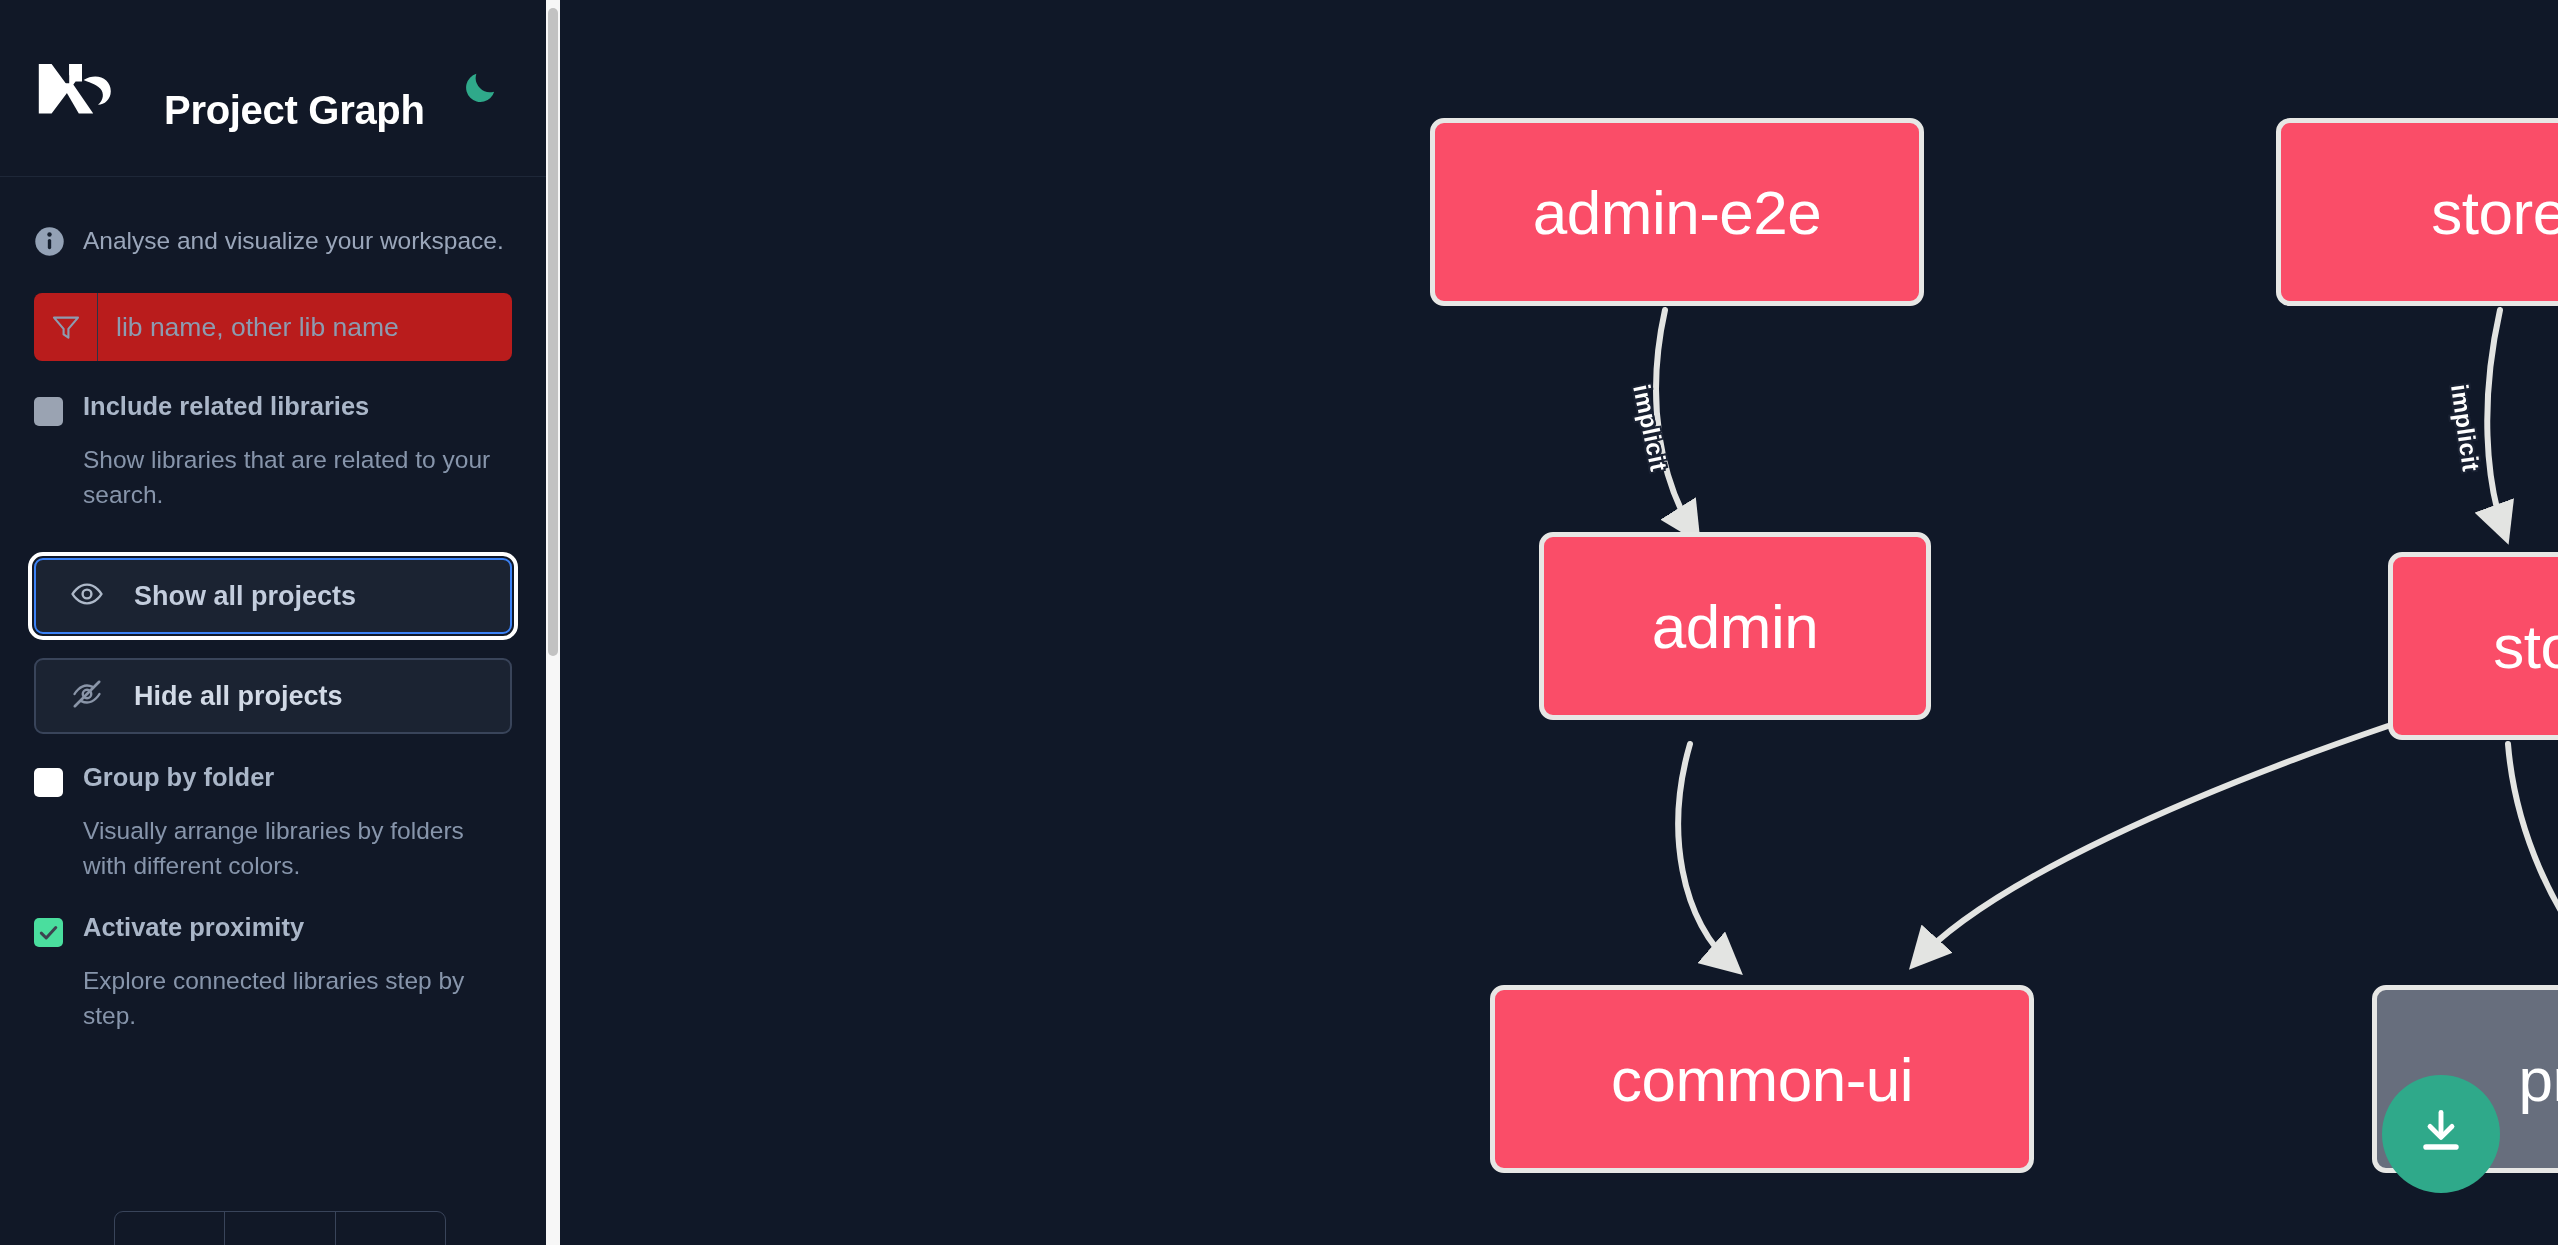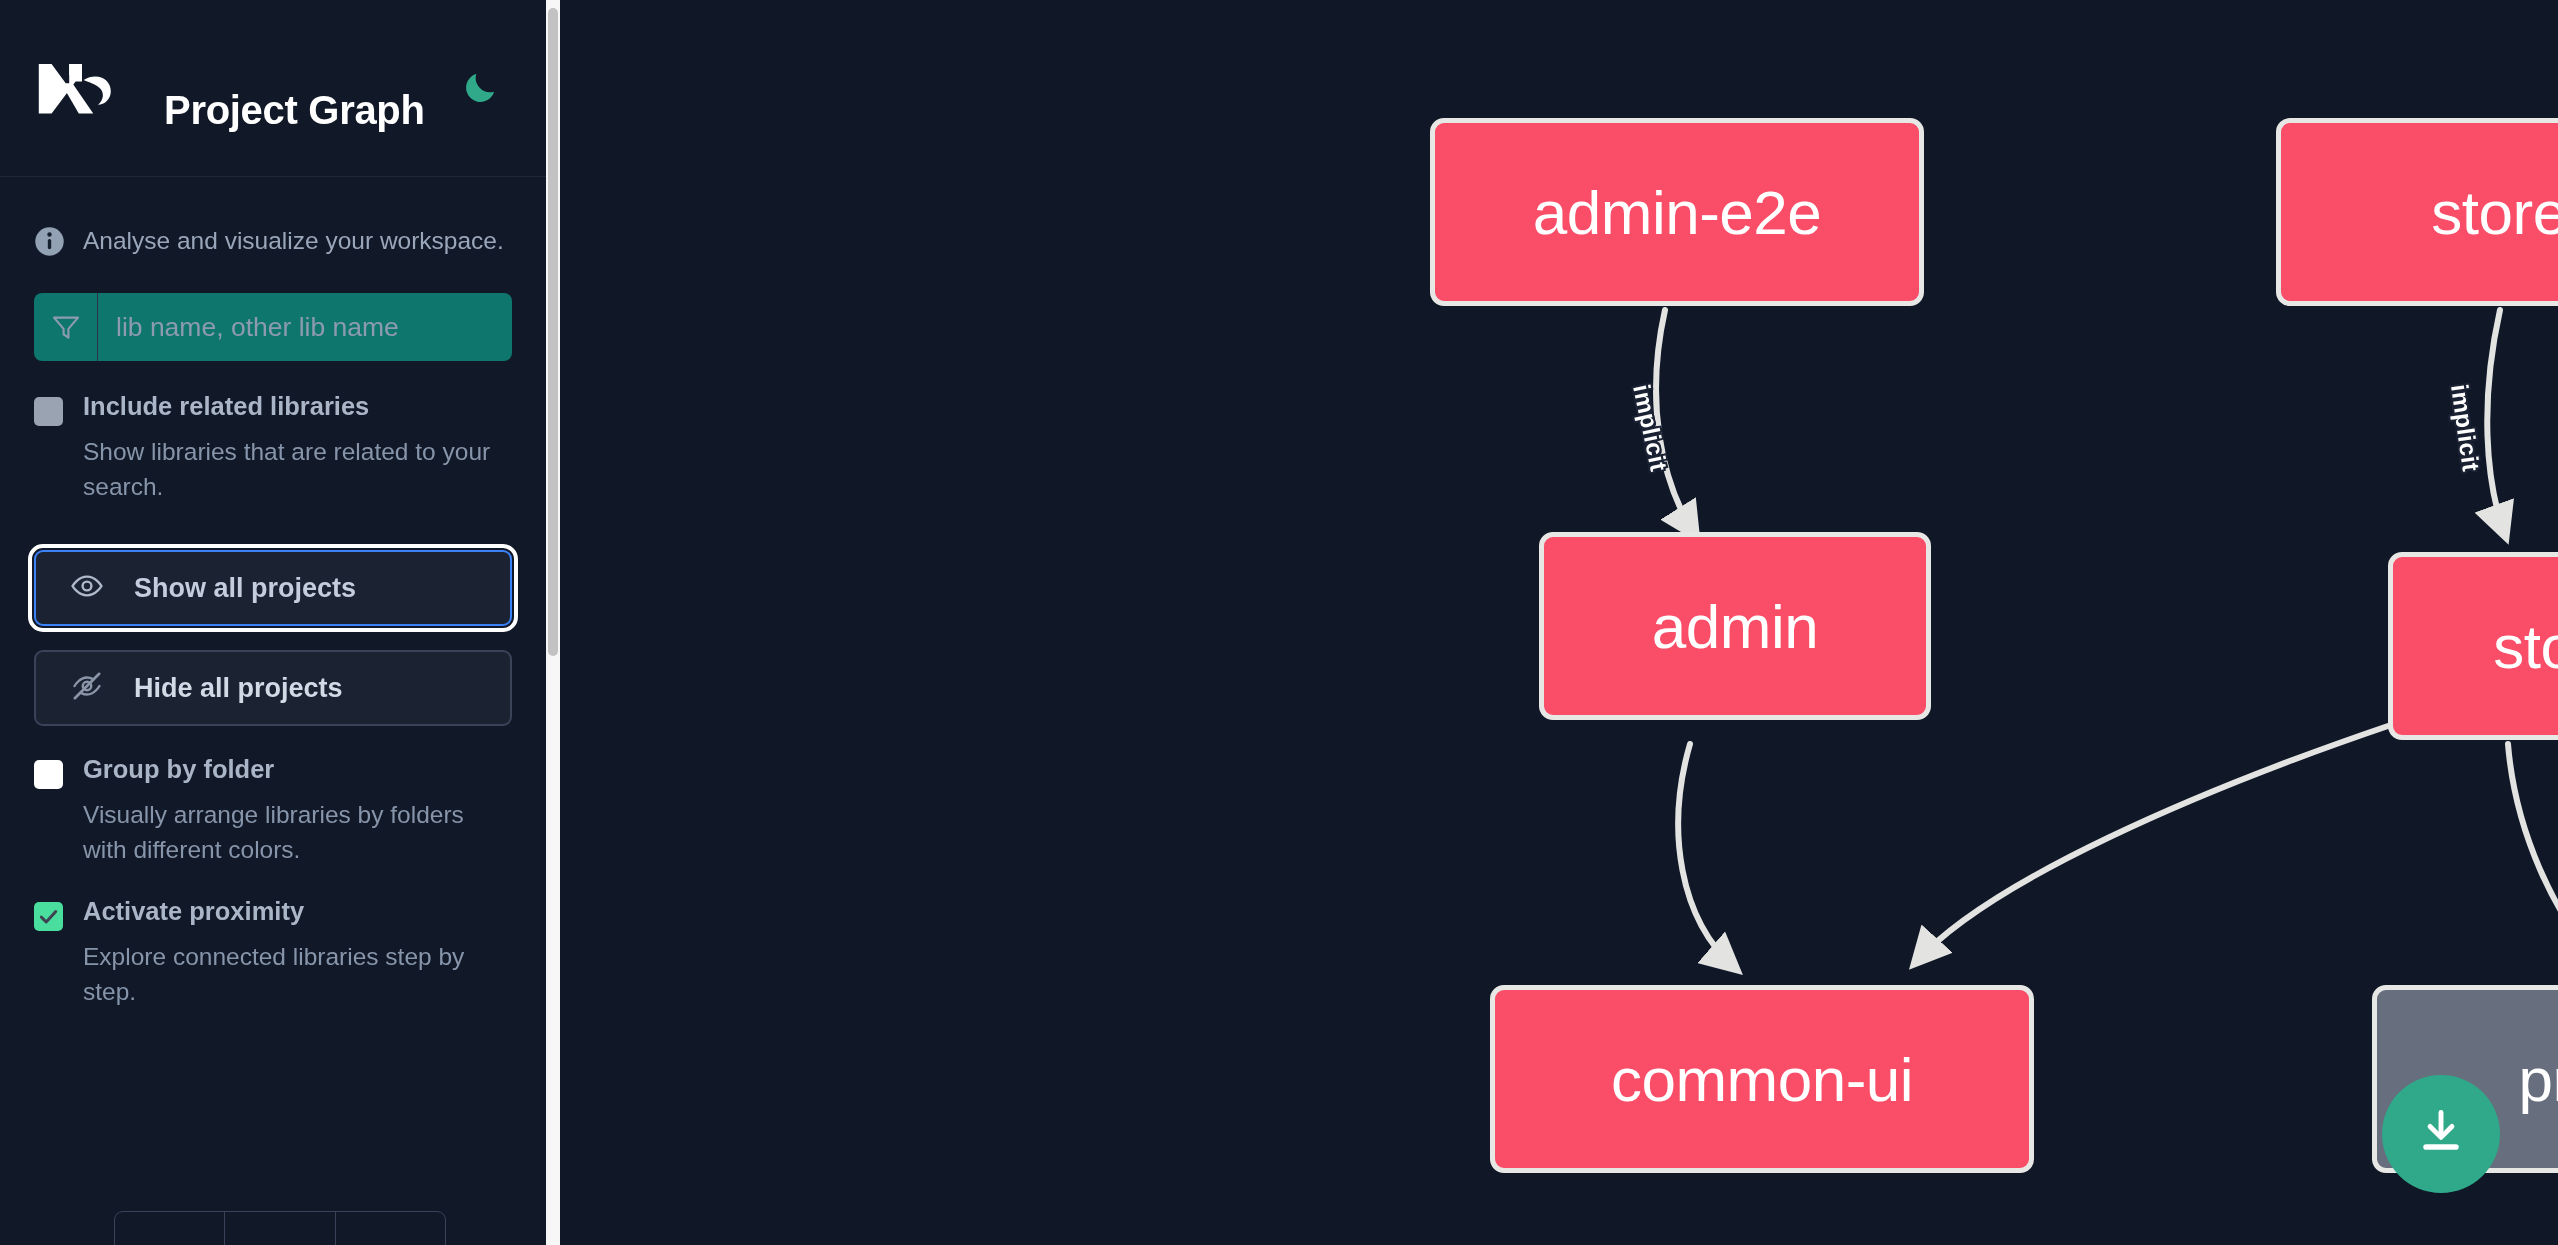--- a/index.html
+++ b/index.html
@@ -60,21 +60,21 @@
   .tagline-text {
     font-size: 24.5px;
     color: #9aa6ba;
     white-space: nowrap;
   }
 
   
   .search-wrap {
     margin: 22px 34px 0 34px;
     height: 68px;
-    background: #0f766e;
+    background: #b91c1c;
     border-radius: 8px;
     display: flex;
     align-items: center;
     overflow: hidden;
   }
   .search-icon-box {
     width: 64px; height: 68px;
     display: flex; align-items: center; justify-content: center;
     border-right: 1px solid #2c3purpose;
     border-right: 1px solid #2b3purple;
@@ -118,21 +118,21 @@
   .check-label {
     font-size: 25.5px;
     font-weight: 700;
     color: #aab6c8;
     line-height: 1.25;
   }
   .check-desc {
     font-size: 24.5px;
     color: #8795ab;
     line-height: 1.42;
-    margin-top: 12px;
+    margin-top: 20px;
   }
 
   
   .btn-stack { margin: 46px 34px 0 34px; }
   .gbtn {
     height: 76px;
     border-radius: 9px;
     display: flex;
     align-items: center;
     padding-left: 34px;

